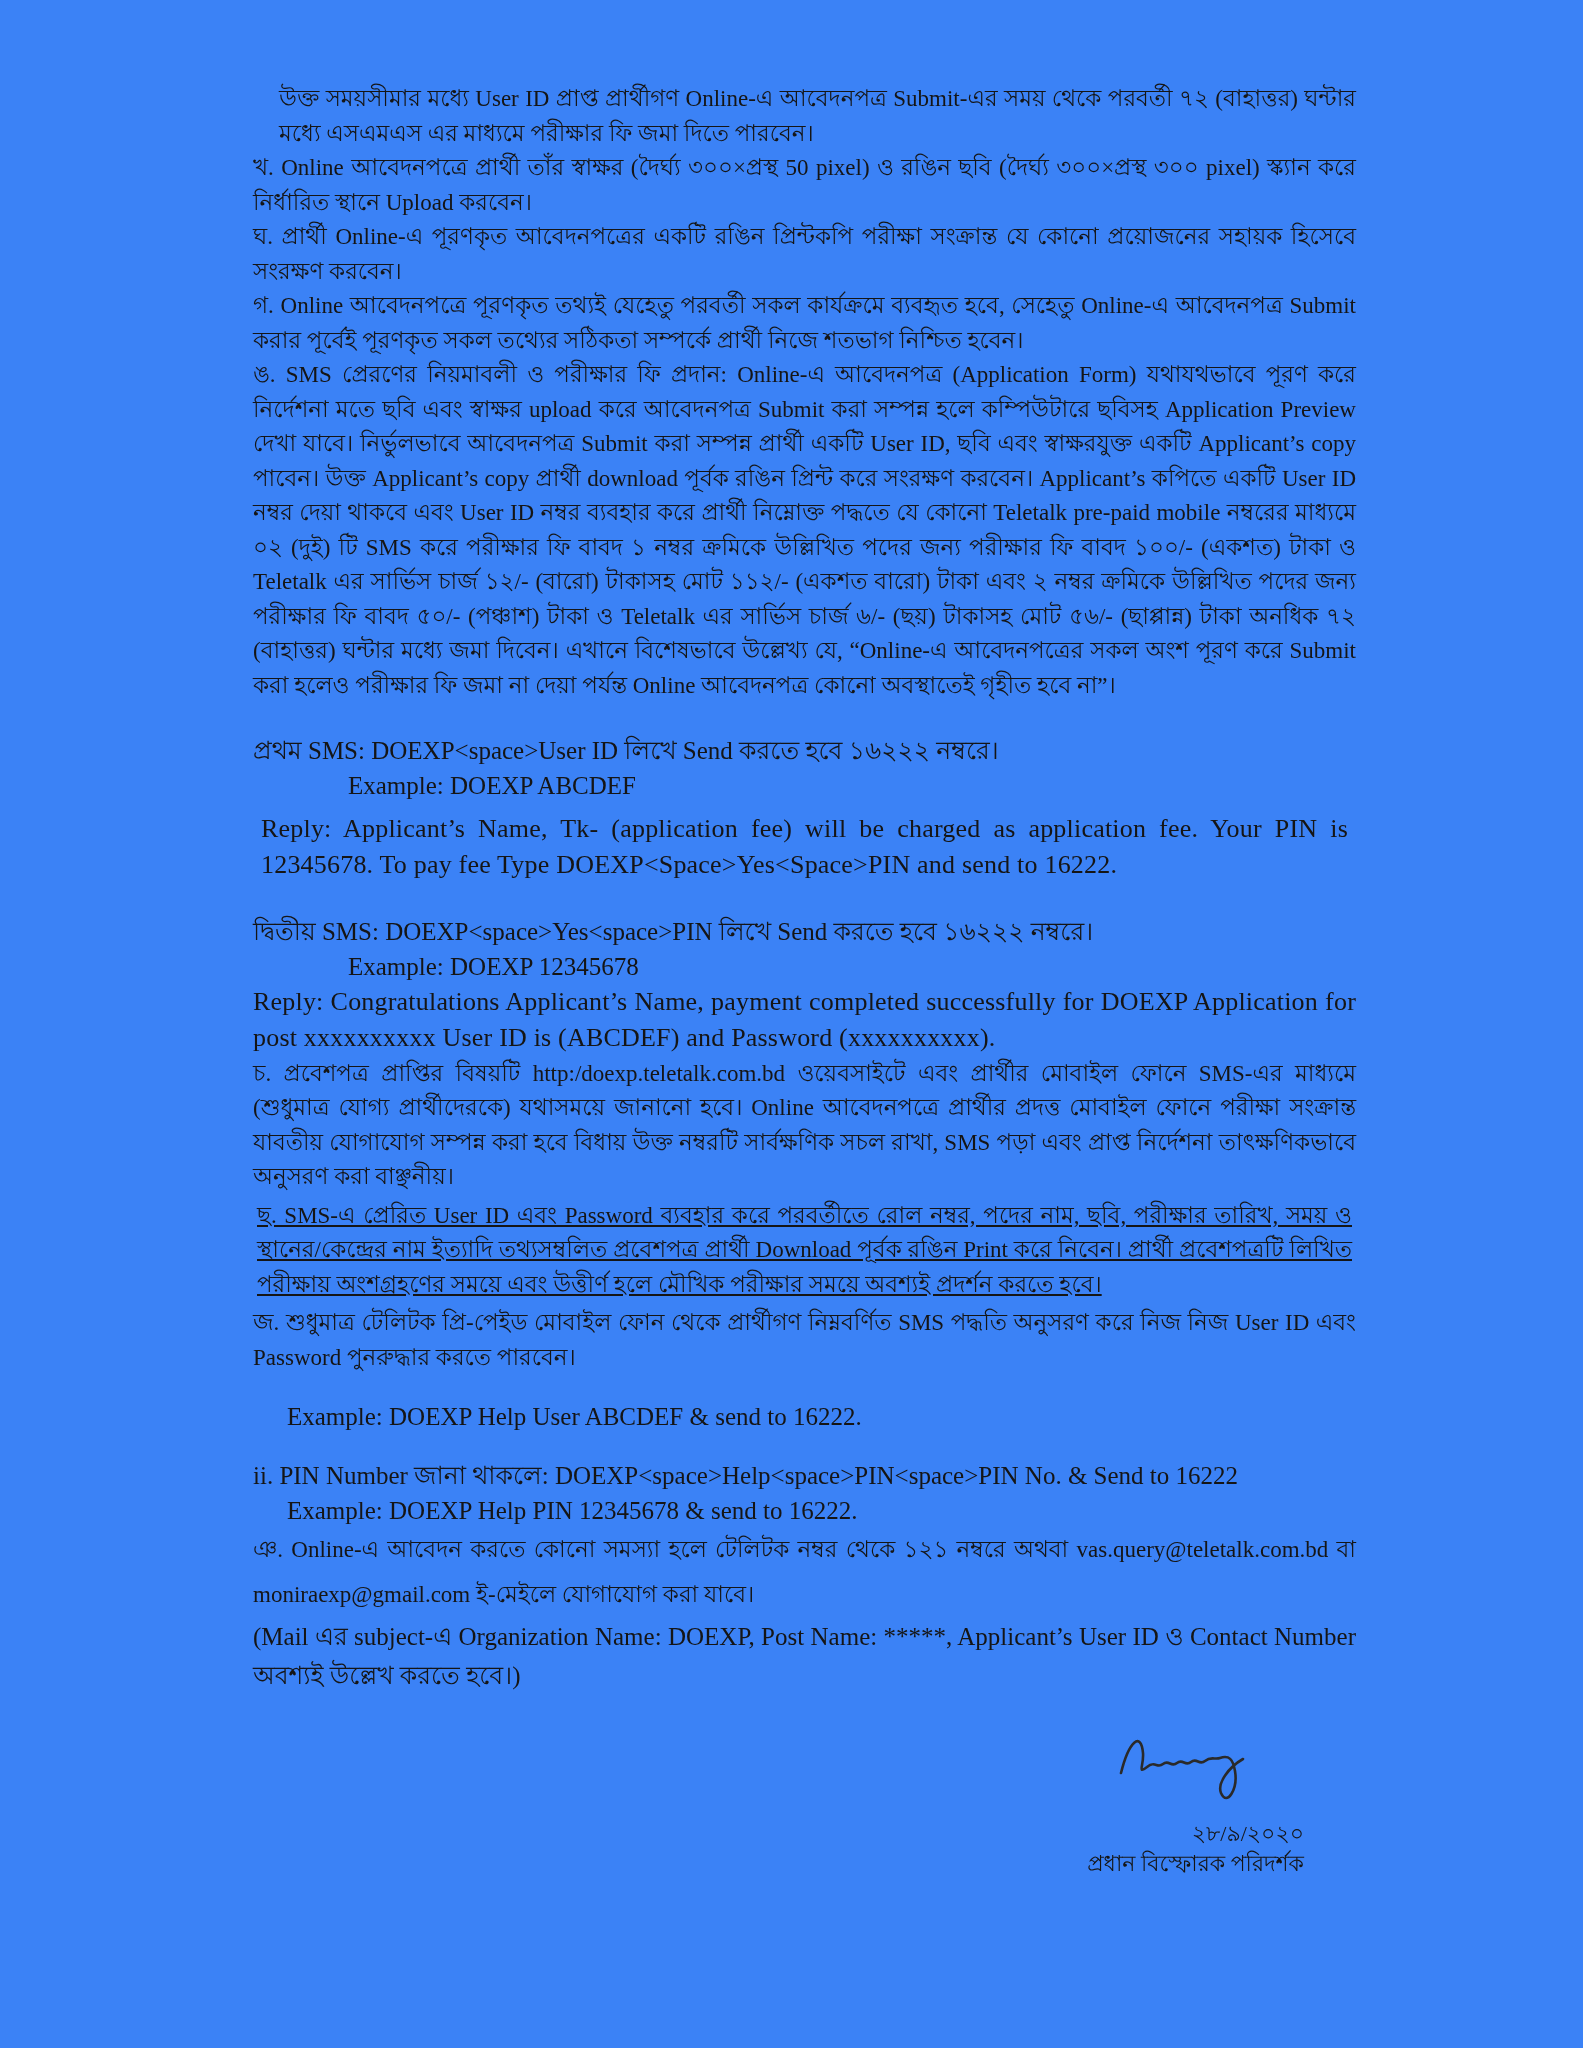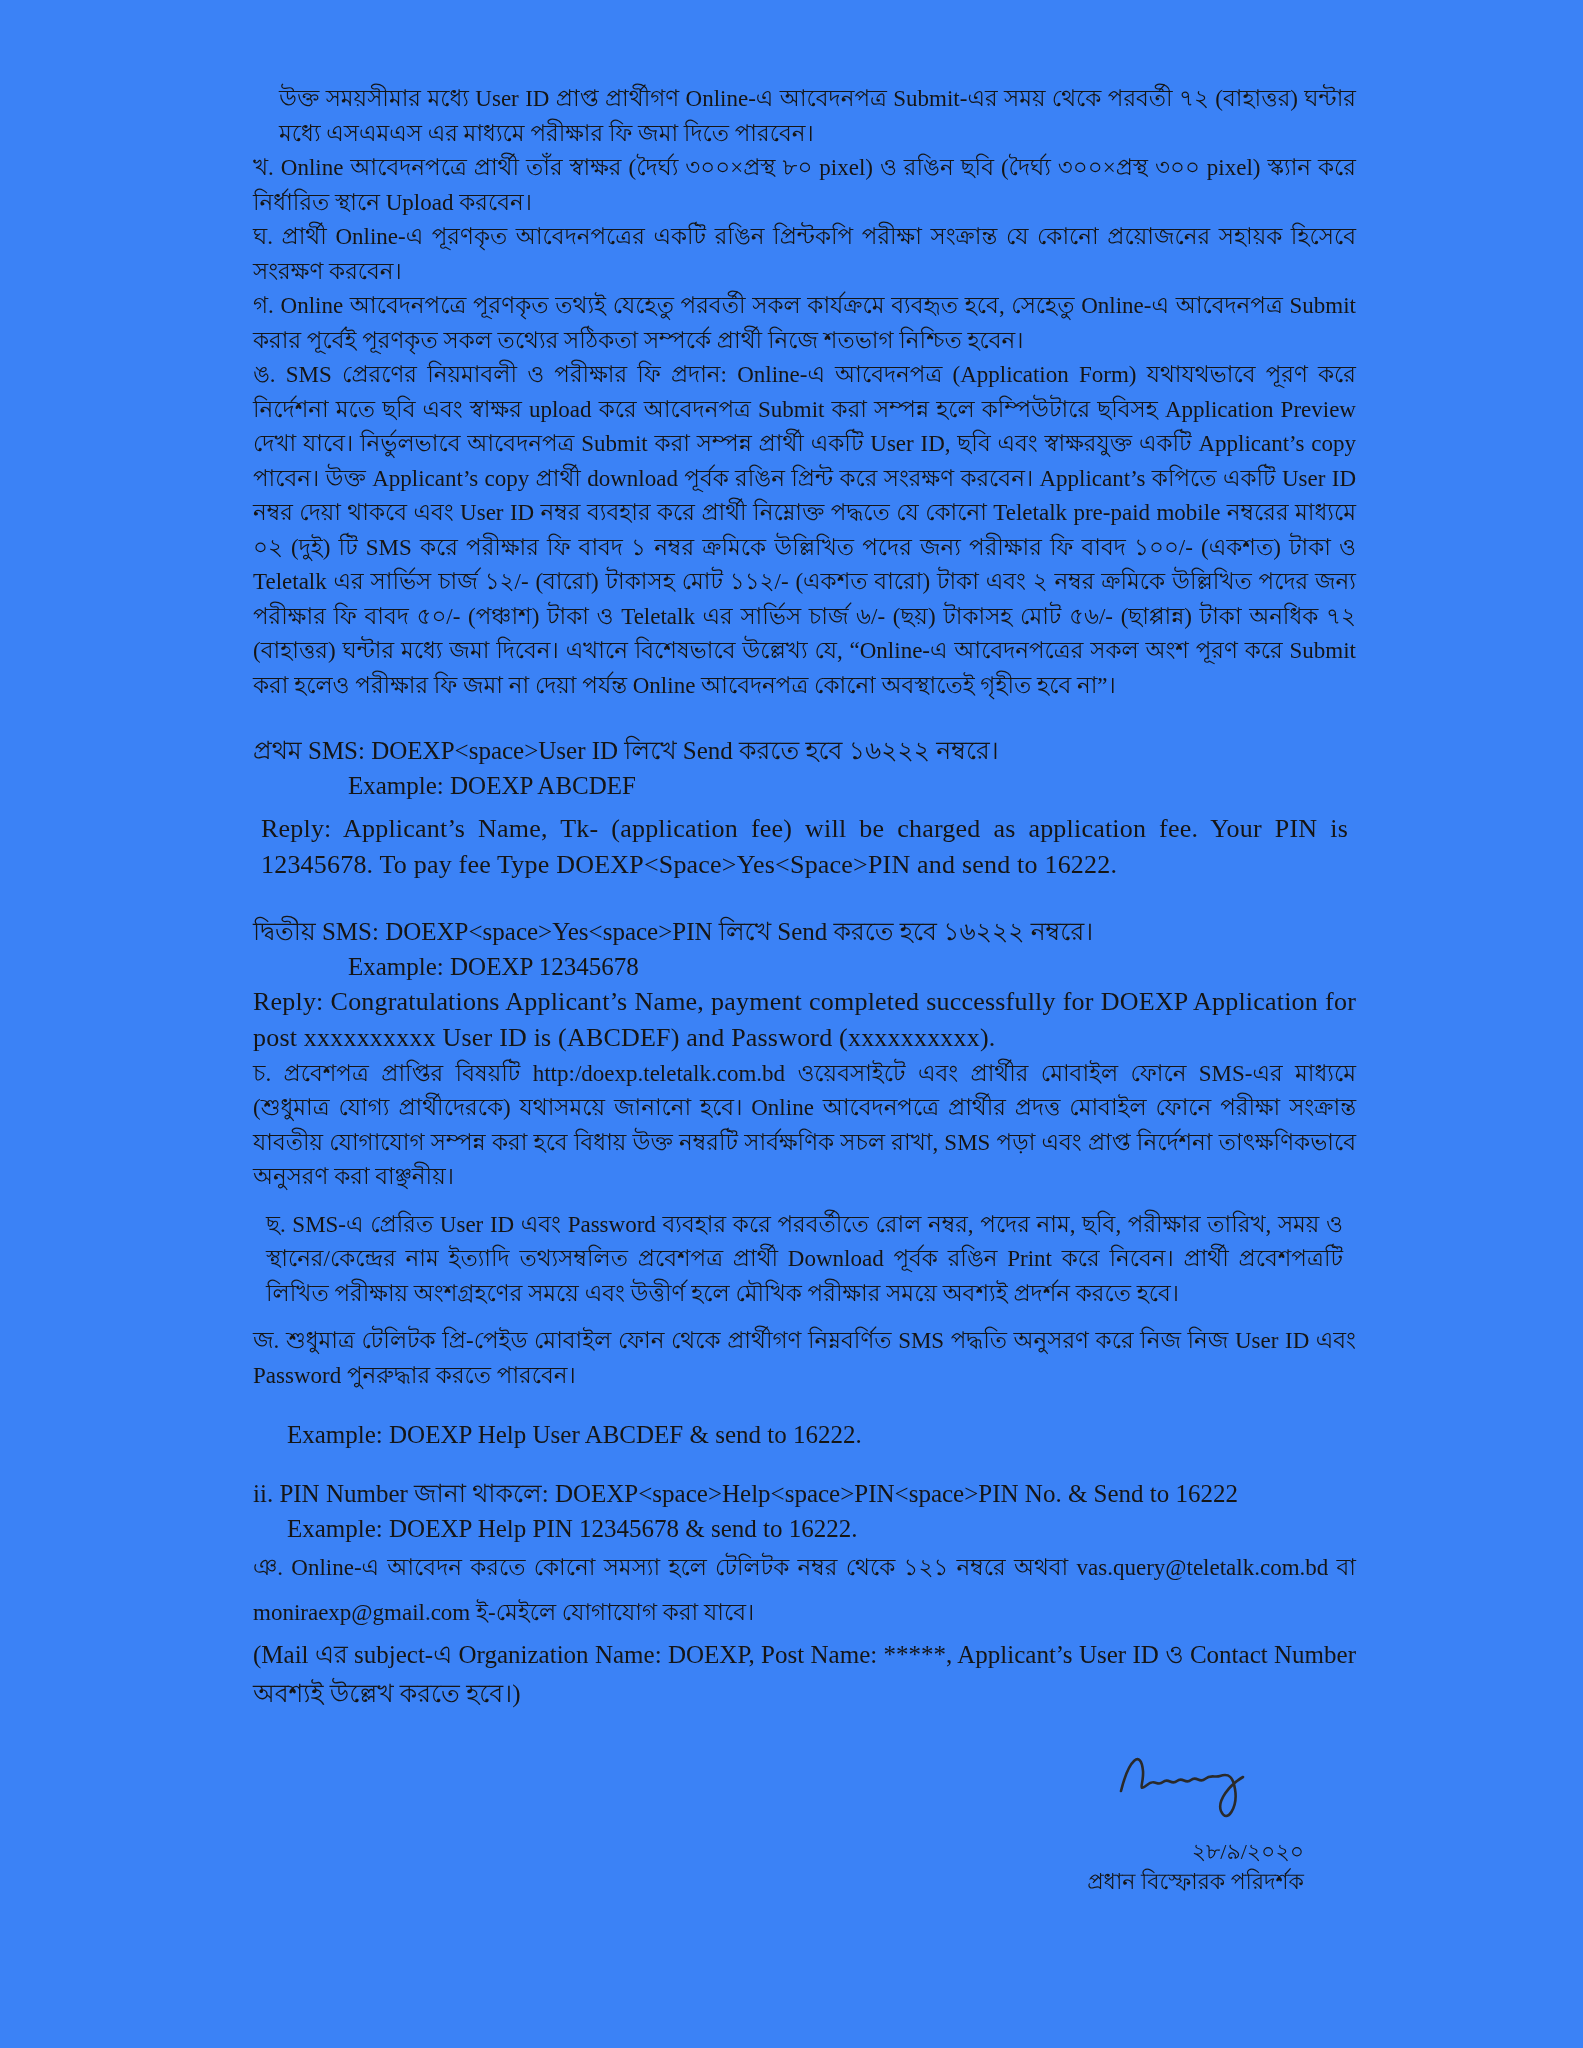--- a/index.html
+++ b/index.html
@@ -78,21 +78,21 @@
   }
 </style>
 </head>
 <body>
 
 <div class="page">
   <div class="content">
 
     <p class="bn indented" style="margin:0;">উক্ত সময়সীমার মধ্যে User ID প্রাপ্ত প্রার্থীগণ Online-এ আবেদনপত্র Submit-এর সময় থেকে পরবর্তী ৭২ (বাহাত্তর) ঘন্টার মধ্যে এসএমএস এর মাধ্যমে পরীক্ষার ফি জমা দিতে পারবেন।</p>
 
-    <p class="bn gap-md" style="margin:0;">খ. Online আবেদনপত্রে প্রার্থী তাঁর স্বাক্ষর (দৈর্ঘ্য ৩০০×প্রস্থ ৮০ pixel) ও রঙিন ছবি (দৈর্ঘ্য ৩০০×প্রস্থ ৩০০ pixel) স্ক্যান করে নির্ধারিত স্থানে Upload করবেন।</p>
+    <p class="bn gap-md" style="margin:0;">খ. Online আবেদনপত্রে প্রার্থী তাঁর স্বাক্ষর (দৈর্ঘ্য ৩০০×প্রস্থ 50 pixel) ও রঙিন ছবি (দৈর্ঘ্য ৩০০×প্রস্থ ৩০০ pixel) স্ক্যান করে নির্ধারিত স্থানে Upload করবেন।</p>
 
     <p class="bn" style="margin:0;">ঘ. প্রার্থী Online-এ পূরণকৃত আবেদনপত্রের একটি রঙিন প্রিন্টকপি পরীক্ষা সংক্রান্ত যে কোনো প্রয়োজনের সহায়ক হিসেবে সংরক্ষণ করবেন।</p>
 
     <p class="bn" style="margin:0;">গ. Online আবেদনপত্রে পূরণকৃত তথ্যই যেহেতু পরবর্তী সকল কার্যক্রমে ব্যবহৃত হবে, সেহেতু Online-এ আবেদনপত্র Submit করার পূর্বেই পূরণকৃত সকল তথ্যের সঠিকতা সম্পর্কে প্রার্থী নিজে শতভাগ নিশ্চিত হবেন।</p>
 
     <p class="bn" style="margin:0;">ঙ. SMS প্রেরণের নিয়মাবলী ও পরীক্ষার ফি প্রদান: Online-এ আবেদনপত্র (Application Form) যথাযথভাবে পূরণ করে নির্দেশনা মতে ছবি এবং স্বাক্ষর upload করে আবেদনপত্র Submit করা সম্পন্ন হলে কম্পিউটারে ছবিসহ Application Preview দেখা যাবে। নির্ভুলভাবে আবেদনপত্র Submit করা সম্পন্ন প্রার্থী একটি User ID, ছবি এবং স্বাক্ষরযুক্ত একটি Applicant’s copy পাবেন। উক্ত Applicant’s copy প্রার্থী download পূর্বক রঙিন প্রিন্ট করে সংরক্ষণ করবেন। Applicant’s কপিতে একটি User ID নম্বর দেয়া থাকবে এবং User ID নম্বর ব্যবহার করে প্রার্থী নিম্নোক্ত পদ্ধতে যে কোনো Teletalk pre-paid mobile নম্বরের মাধ্যমে ০২ (দুই) টি SMS  করে পরীক্ষার ফি বাবদ ১ নম্বর ক্রমিকে উল্লিখিত পদের জন্য পরীক্ষার ফি বাবদ ১০০/- (একশত) টাকা ও Teletalk এর সার্ভিস চার্জ ১২/- (বারো) টাকাসহ মোট ১১২/- (একশত বারো) টাকা এবং ২ নম্বর ক্রমিকে উল্লিখিত পদের জন্য পরীক্ষার ফি বাবদ ৫০/- (পঞ্চাশ) টাকা ও Teletalk এর সার্ভিস চার্জ ৬/- (ছয়) টাকাসহ মোট ৫৬/- (ছাপ্পান্ন) টাকা অনধিক ৭২ (বাহাত্তর) ঘন্টার মধ্যে জমা দিবেন। এখানে বিশেষভাবে উল্লেখ্য যে, “Online-এ আবেদনপত্রের সকল অংশ পূরণ করে Submit করা হলেও পরীক্ষার ফি জমা না দেয়া পর্যন্ত Online আবেদনপত্র কোনো অবস্থাতেই গৃহীত হবে না”।</p>
 
     <div class="gap-lg">
       <p class="sms-line" style="margin:0;">প্রথম SMS: DOEXP&lt;space&gt;User ID লিখে Send করতে হবে ১৬২২২ নম্বরে।</p>
       <p class="example" style="margin:0;">Example: DOEXP ABCDEF</p>
@@ -102,21 +102,21 @@
 
     <div class="gap-lg">
       <p class="sms-line" style="margin:0;">দ্বিতীয় SMS: DOEXP&lt;space&gt;Yes&lt;space&gt;PIN লিখে Send করতে হবে ১৬২২২ নম্বরে।</p>
       <p class="example" style="margin:0;">Example: DOEXP 12345678</p>
     </div>
 
     <p class="en gap-lg" style="margin:0;">Reply: Congratulations  Applicant’s Name, payment completed successfully for DOEXP Application for post xxxxxxxxxx User ID is (ABCDEF) and Password (xxxxxxxxxx).</p>
 
     <p class="bn gap-md" style="margin:0;">চ. প্রবেশপত্র প্রাপ্তির বিষয়টি http:/doexp.teletalk.com.bd ওয়েবসাইটে এবং প্রার্থীর মোবাইল ফোনে SMS-এর মাধ্যমে (শুধুমাত্র যোগ্য প্রার্থীদেরকে) যথাসময়ে জানানো হবে। Online আবেদনপত্রে প্রার্থীর প্রদত্ত মোবাইল ফোনে পরীক্ষা সংক্রান্ত যাবতীয় যোগাযোগ সম্পন্ন করা হবে বিধায় উক্ত নম্বরটি সার্বক্ষণিক সচল রাখা, SMS পড়া এবং প্রাপ্ত নির্দেশনা তাৎক্ষণিকভাবে অনুসরণ করা বাঞ্ছনীয়।</p>
 
-    <p class="bn" style="margin:13px;">ছ. SMS-এ প্রেরিত User ID এবং Password ব্যবহার করে পরবর্তীতে রোল নম্বর, পদের নাম, ছবি, পরীক্ষার তারিখ, সময় ও স্থানের/কেন্দ্রের নাম ইত্যাদি তথ্যসম্বলিত প্রবেশপত্র প্রার্থী Download পূর্বক রঙিন Print করে নিবেন। প্রার্থী প্রবেশপত্রটি লিখিত পরীক্ষায় অংশগ্রহণের সময়ে এবং উত্তীর্ণ হলে মৌখিক পরীক্ষার সময়ে অবশ্যই প্রদর্শন করতে হবে।</p>
+    <p class="bn" style="margin:4px;text-decoration:underline;">ছ. SMS-এ প্রেরিত User ID এবং Password ব্যবহার করে পরবর্তীতে রোল নম্বর, পদের নাম, ছবি, পরীক্ষার তারিখ, সময় ও স্থানের/কেন্দ্রের নাম ইত্যাদি তথ্যসম্বলিত প্রবেশপত্র প্রার্থী Download পূর্বক রঙিন Print করে নিবেন। প্রার্থী প্রবেশপত্রটি লিখিত পরীক্ষায় অংশগ্রহণের সময়ে এবং উত্তীর্ণ হলে মৌখিক পরীক্ষার সময়ে অবশ্যই প্রদর্শন করতে হবে।</p>
 
     <p class="bn" style="margin:0;">জ. শুধুমাত্র টেলিটক প্রি-পেইড মোবাইল ফোন থেকে প্রার্থীগণ নিম্নবর্ণিত SMS পদ্ধতি অনুসরণ করে নিজ নিজ User ID এবং Password পুনরুদ্ধার করতে পারবেন।</p>
 
     <div class="gap-md">
       <p class="example example-sm" style="margin:0;">Example: DOEXP Help User ABCDEF &amp; send to 16222.</p>
     </div>
 
     <div class="gap-md">
       <p class="sms-line" style="margin:0;">ii. PIN Number জানা থাকলে: DOEXP&lt;space&gt;Help&lt;space&gt;PIN&lt;space&gt;PIN No. &amp; Send to 16222</p>
       <p class="example example-sm" style="margin:0;">Example: DOEXP Help PIN 12345678 &amp; send to 16222.</p>

